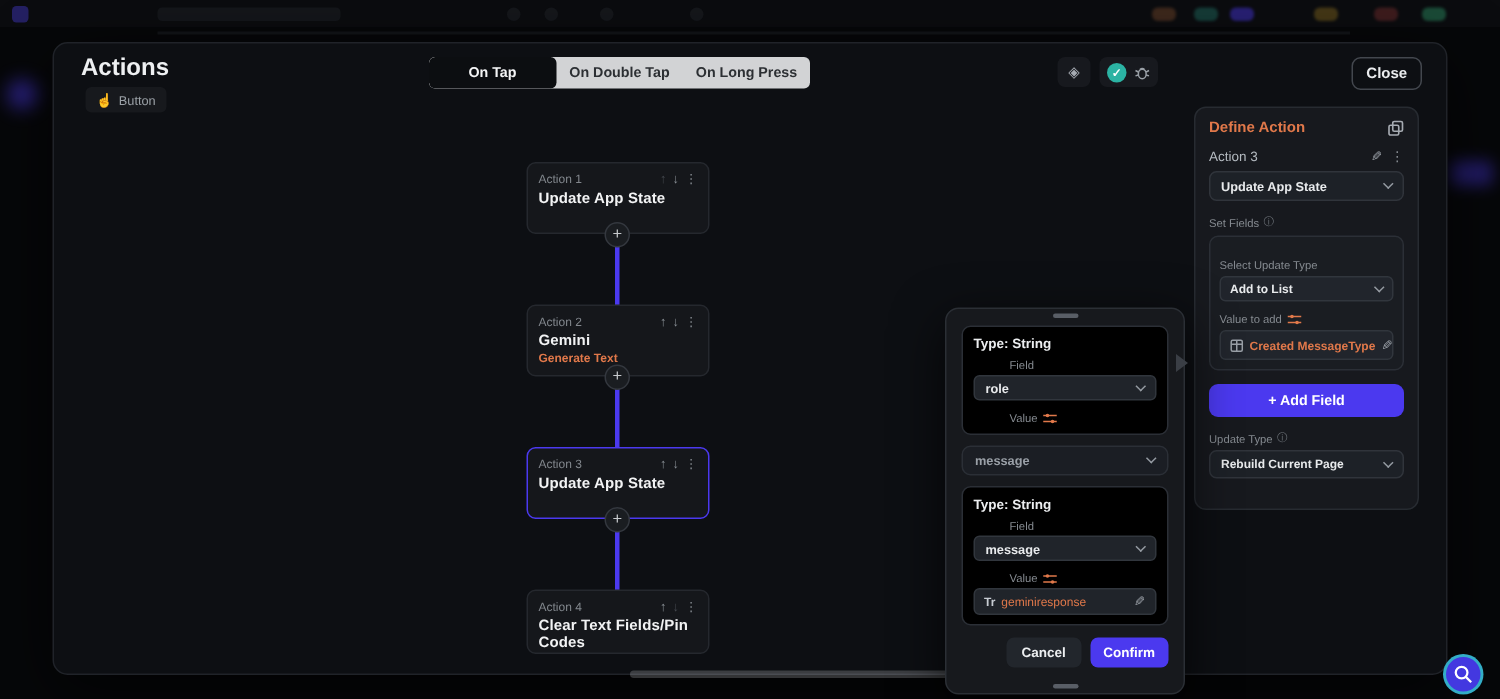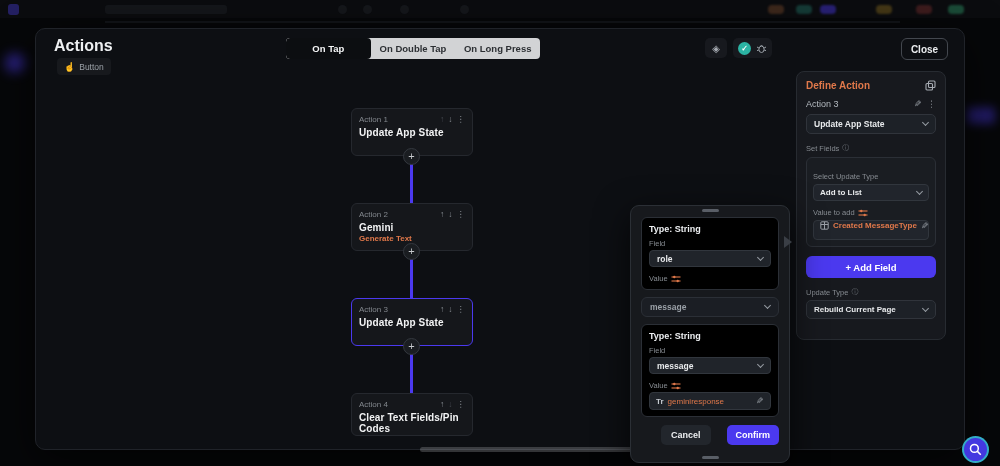--- a/index.html
+++ b/index.html
@@ -76,52 +76,52 @@
   .mt9 { margin-top:9px; }
   .p-box { margin-top:4px; border:1px solid #2b2f36; border-radius:6px; background:#1a1d22; padding:6px; }
   .msgdrop { background:#21252c; border-radius:5px; padding:5px 6px; display:flex;
     justify-content:space-between; align-items:center; cursor:pointer; }
   .msgdrop span:first-child { font-size:7.5px; color:#b7bdc4; line-height:1.3; width:102px; }
   .sel-sm { height:17px; margin-top:3px; background:#21252c; border-color:#31363d; border-radius:4px;
     padding:0 6px; }
   .sel-sm .sel-txt { font-size:8px; }
   .valrow { margin-top:7px; }
   .created { margin-top:3px; height:20px; background:#21252c; border:1px solid #31363d; border-radius:4px;
-    display:flex; align-items:flex-start; gap:4px; padding:0 6px; cursor:pointer; }
+    display:flex; align-items:center; gap:4px; padding:0 6px; cursor:pointer; }
   .created .ctxt { font-size:8px; font-weight:bold; color:#e0784a; flex:1; white-space:nowrap; }
   .addfield { margin-top:9px; height:22px; background:#4b39ef; border-radius:6px; display:flex;
     align-items:center; justify-content:center; font-size:9.5px; font-weight:bold; color:#fff; cursor:pointer; }
   .pencil { font-size:9px; color:#9aa0a7; transform:scaleX(-1); display:inline-block; }
   .info { font-size:7px; color:#6d7278; }
 
   
   .pointer-tri { position:absolute; left:784px; top:236px; width:0; height:0; border-top:6px solid transparent;
     border-bottom:6px solid transparent; border-left:8px solid #3a3e45; z-index:25; }
   .modal { position:absolute; left:630px; top:205px; width:160px; height:258px; background:#17191d;
     border:1px solid #2b2f35; border-radius:9px; padding:9px 10px; box-shadow:0 10px 34px rgba(0,0,0,.7);
     z-index:20; }
   .handle { position:absolute; left:71px; width:17px; height:3px; border-radius:2px; background:#595e66; }
   .h-top { top:3px; } .h-bot { bottom:3px; }
   .m-box { border:1px solid #2b2f36; border-radius:6px; background:#000000; padding:6px 7px; }
   .m-type { font-size:9px; font-weight:bold; color:#eceef0; }
-  .m-lbl { font-size:7.5px; color:#868b91; margin-top:5px; display:flex; align-items:center; gap:3px; }
+  .m-lbl { font-size:7.5px; color:#868b91; margin-top:5px; display:flex; align-items:center; gap:3px;margin-left:24px; }
   .m-sel { height:17px; margin-top:2px; background:#20242a; border:1px solid #31363d; border-radius:4px;
     padding:0 7px; }
   .m-sel .sel-txt { font-size:8.5px; }
   .m-input { margin-top:2px; height:17px; background:#20242a; border:1px solid #31363d; border-radius:4px;
     display:flex; align-items:center; padding:0 7px; font-size:8.5px; font-weight:bold; color:#eceef0; }
   .m-collapsed { margin-top:7px; height:20px; background:#1b1e24; border:1px solid #2b2f36; border-radius:6px;
     display:flex; justify-content:space-between; align-items:center; padding:0 8px; cursor:pointer; }
   .m-collapsed .sel-txt { font-size:8.5px; color:#9aa0a7; }
   .m-box2 { margin-top:7px; }
   .gemrow { margin-top:2px; height:18px; background:#20242a; border:1px solid #31363d; border-radius:4px;
     display:flex; align-items:center; gap:4px; padding:0 6px; cursor:pointer; }
   .tr-ic { font-size:8px; font-weight:bold; color:#c7ccd2; }
   .gem-txt { font-size:8px; font-weight:normal; color:#e0784a; flex:1; }
-  .m-footer { margin-top:8px; display:flex; justify-content:flex-end; gap:16px; }
+  .m-footer { margin-top:8px; display:flex; justify-content:flex-end; gap:6px; }
   .btn-cancel { height:20px; padding:0 10px; background:#22262c; border-radius:5px; display:flex;
     align-items:center; font-size:9px; font-weight:bold; color:#eceef0; cursor:pointer; }
   .btn-confirm { height:20px; padding:0 9px; background:#4b39ef; border-radius:5px; display:flex;
     align-items:center; font-size:9px; font-weight:bold; color:#fff; cursor:pointer; }
 
   
   .hscroll { position:absolute; left:420px; top:447px; width:216px; height:5px; border-radius:3px;
     background:rgba(225,228,232,.22); filter:blur(.5px); }
   .fab { position:absolute; left:962px; top:436px; width:27px; height:27px; border-radius:50%;
     background:#4338e0; border:2px solid rgba(45,212,191,.75); display:flex; align-items:center;

